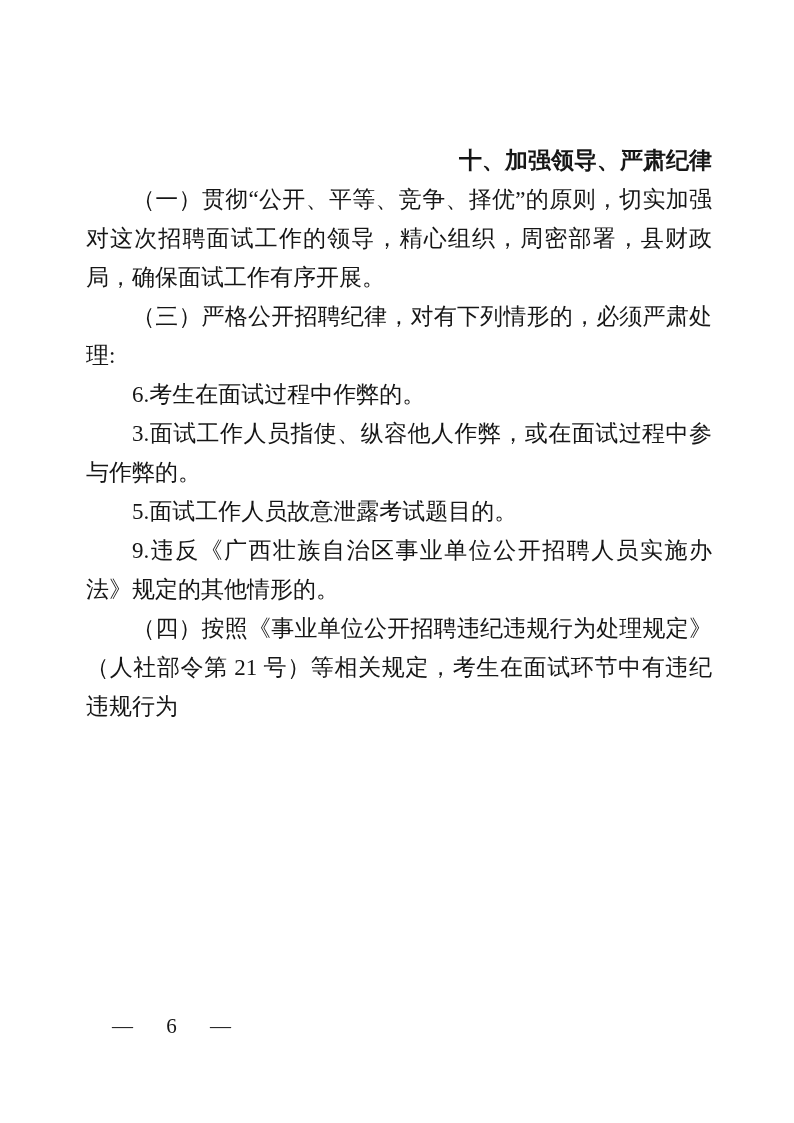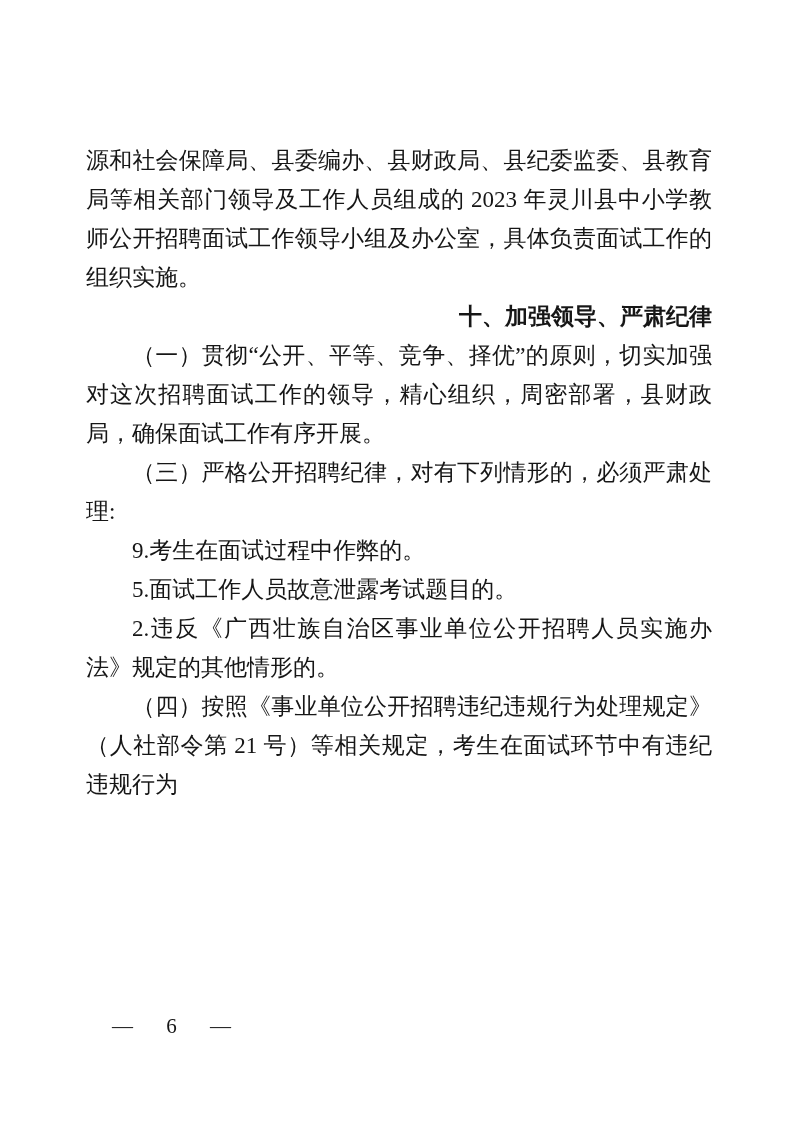--- a/index.html
+++ b/index.html
@@ -47,23 +47,23 @@
     color: #161616;
     letter-spacing: 14px;
     white-space: pre;
   }
 </style>
 </head>
 <body>
 
 <div class="page">
   <div class="content">
-    <p class="continuation">源和社会保障局、县委编办、县财政局、县纪委监委、县教育局等相关部门领导及工作人员组成的 2023 年灵川县中小学教师公开招聘面试工作领导小组及办公室，具体负责面试工作的组织实施。</p>
     <p class="heading">十、加强领导、严肃纪律</p>
     <p class="body">（一）贯彻“公开、平等、竞争、择优”的原则，切实加强对这次招聘面试工作的领导，精心组织，周密部署，县财政局，确保面试工作有序开展。</p>
     <p class="body">（三）严格公开招聘纪律，对有下列情形的，必须严肃处理:</p>
-    <p class="body">9.考生在面试过程中作弊的。</p>
+    <p class="body">6.考生在面试过程中作弊的。</p>
+    <p class="body">3.面试工作人员指使、纵容他人作弊，或在面试过程中参与作弊的。</p>
     <p class="body">5.面试工作人员故意泄露考试题目的。</p>
-    <p class="body">2.违反《广西壮族自治区事业单位公开招聘人员实施办法》规定的其他情形的。</p>
+    <p class="body">9.违反《广西壮族自治区事业单位公开招聘人员实施办法》规定的其他情形的。</p>
     <p class="body">（四）按照《事业单位公开招聘违纪违规行为处理规定》（人社部令第 21 号）等相关规定，考生在面试环节中有违纪违规行为</p>
   </div>
   <div class="footer">— 6 —</div>
 </div>
 
 </body></html>

